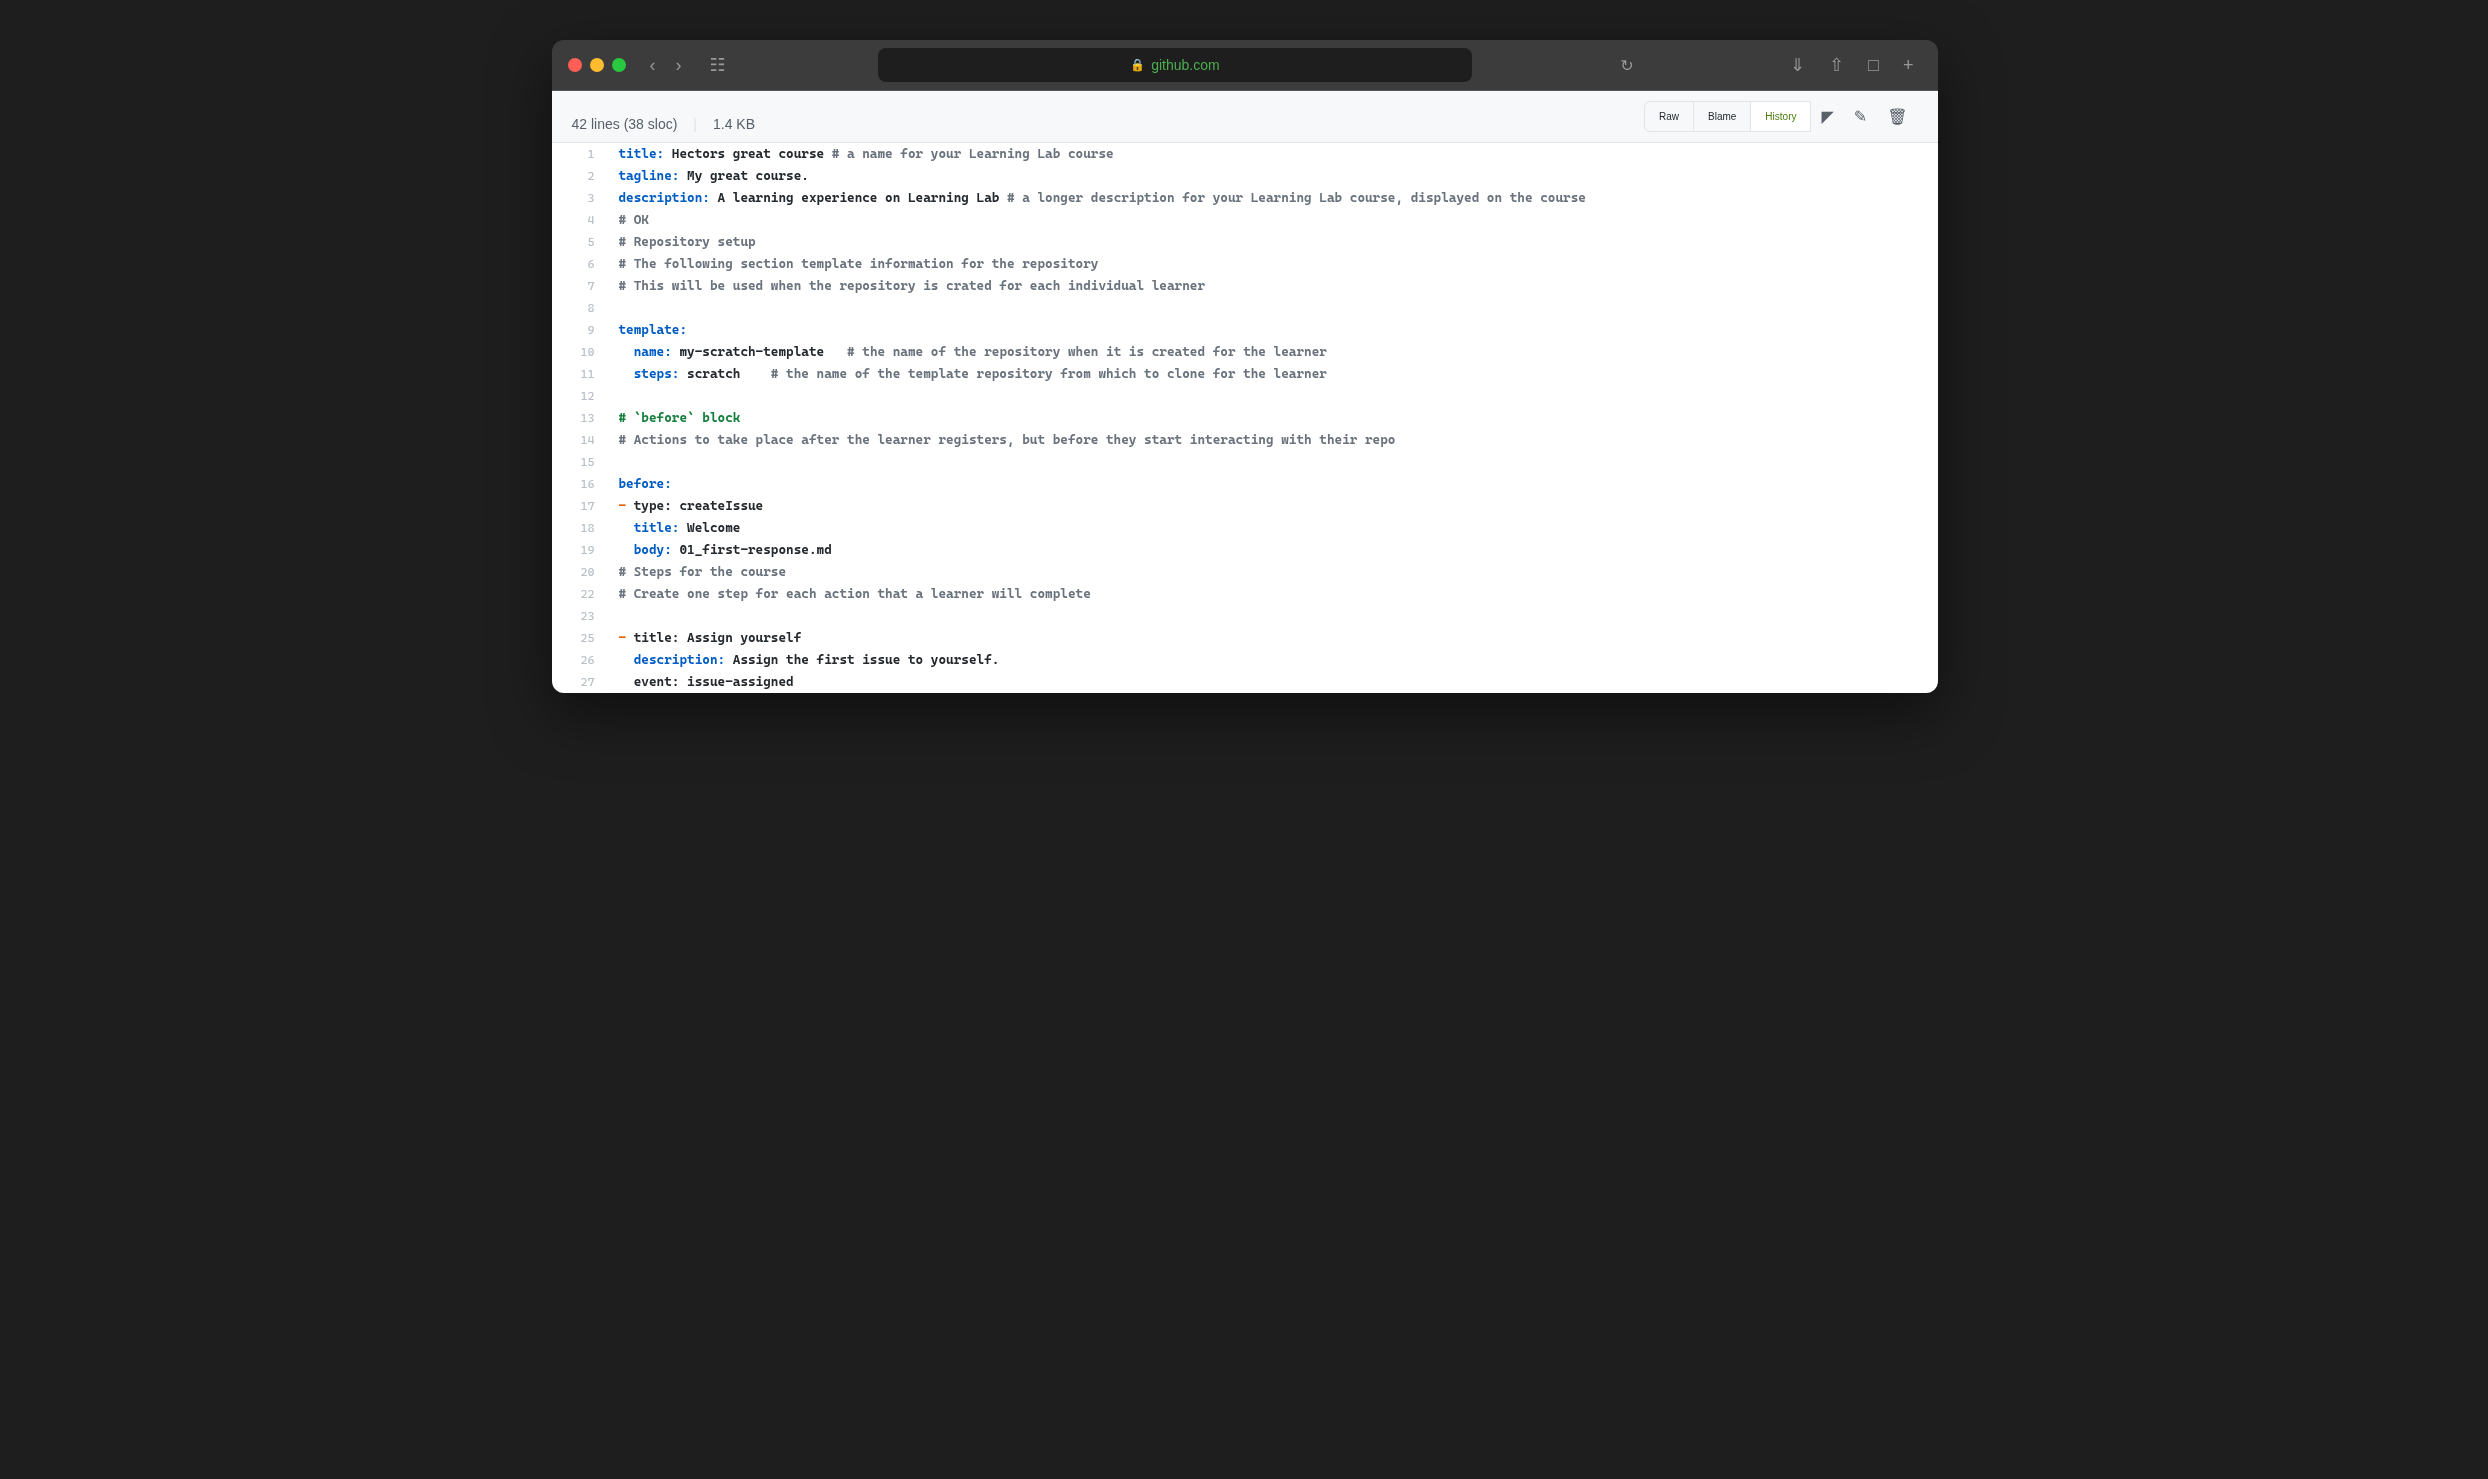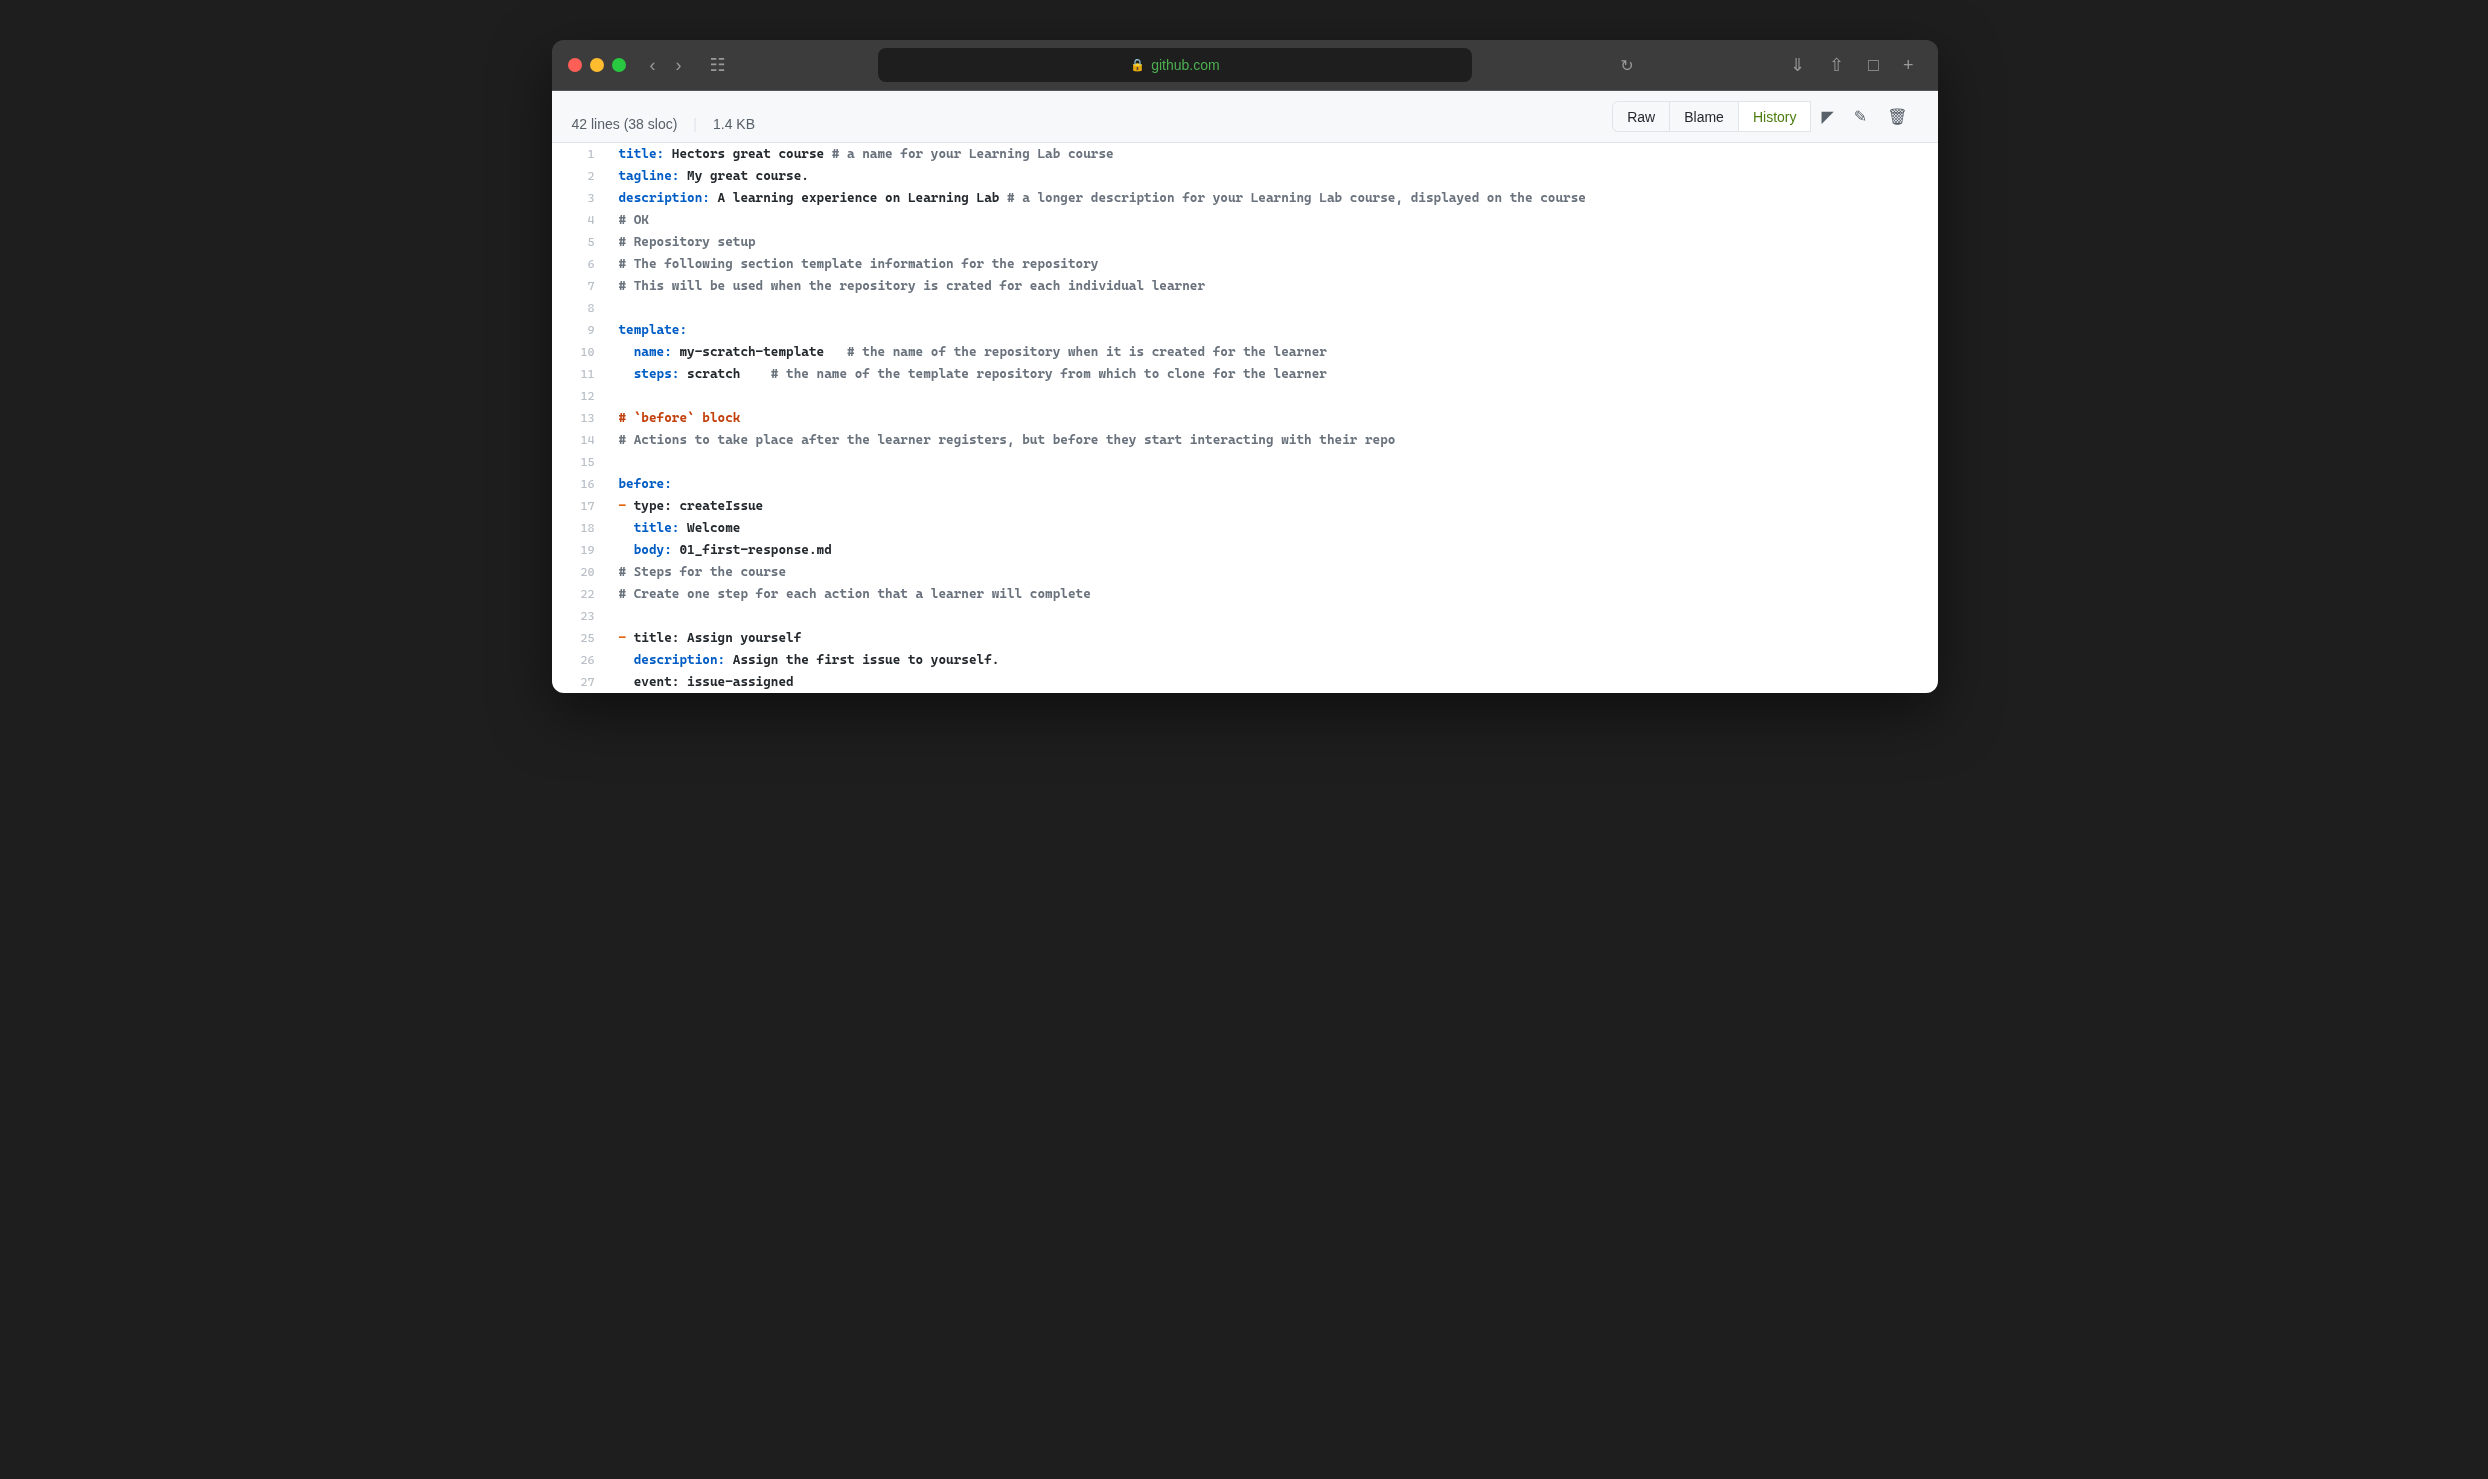--- a/index.html
+++ b/index.html
@@ -142,21 +142,21 @@
 
     .file-actions {
       display: flex;
       gap: 0;
     }
 
     .file-action-btn {
       background: #f6f8fa;
       border: 1px solid #e1e4e8;
       color: #24292e;
-      font-size: 14px;
+      font-size: 10px;
       padding: 6px 14px;
       cursor: pointer;
       margin-left: -1px;
     }
 
     .file-action-btn:first-child {
       border-radius: 6px 0 0 6px;
     }
 
     .file-action-btn:last-of-type {
@@ -305,21 +305,21 @@
           <tr>
             <td class="line-number">11</td>
             <td class="line-content">  <span style="color:#005cc5">steps:</span> scratch    <span style="color:#6a737d"># the name of the template repository from which to clone for the learner</span></td>
           </tr>
           <tr>
             <td class="line-number">12</td>
             <td class="line-content">&nbsp;</td>
           </tr>
           <tr>
             <td class="line-number">13</td>
-            <td class="line-content"><span style="color:#c2410c"># `before` block</span></td>
+            <td class="line-content"><span style="color:#15803d"># `before` block</span></td>
           </tr>
           <tr>
             <td class="line-number">14</td>
             <td class="line-content"><span style="color:#6a737d"># Actions to take place after the learner registers, but before they start interacting with their repo</span></td>
           </tr>
           <tr>
             <td class="line-number">15</td>
             <td class="line-content">&nbsp;</td>
           </tr>
           <tr>

